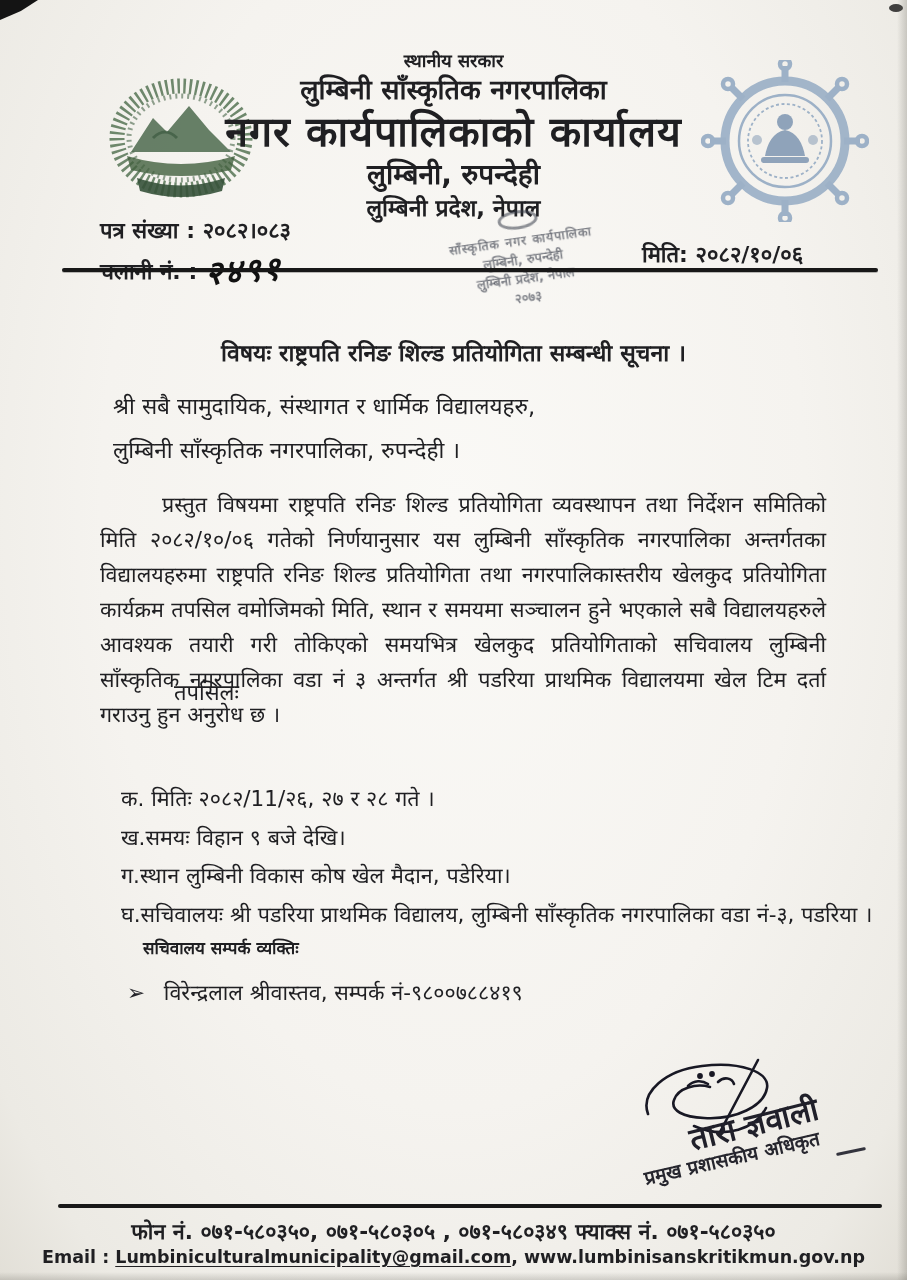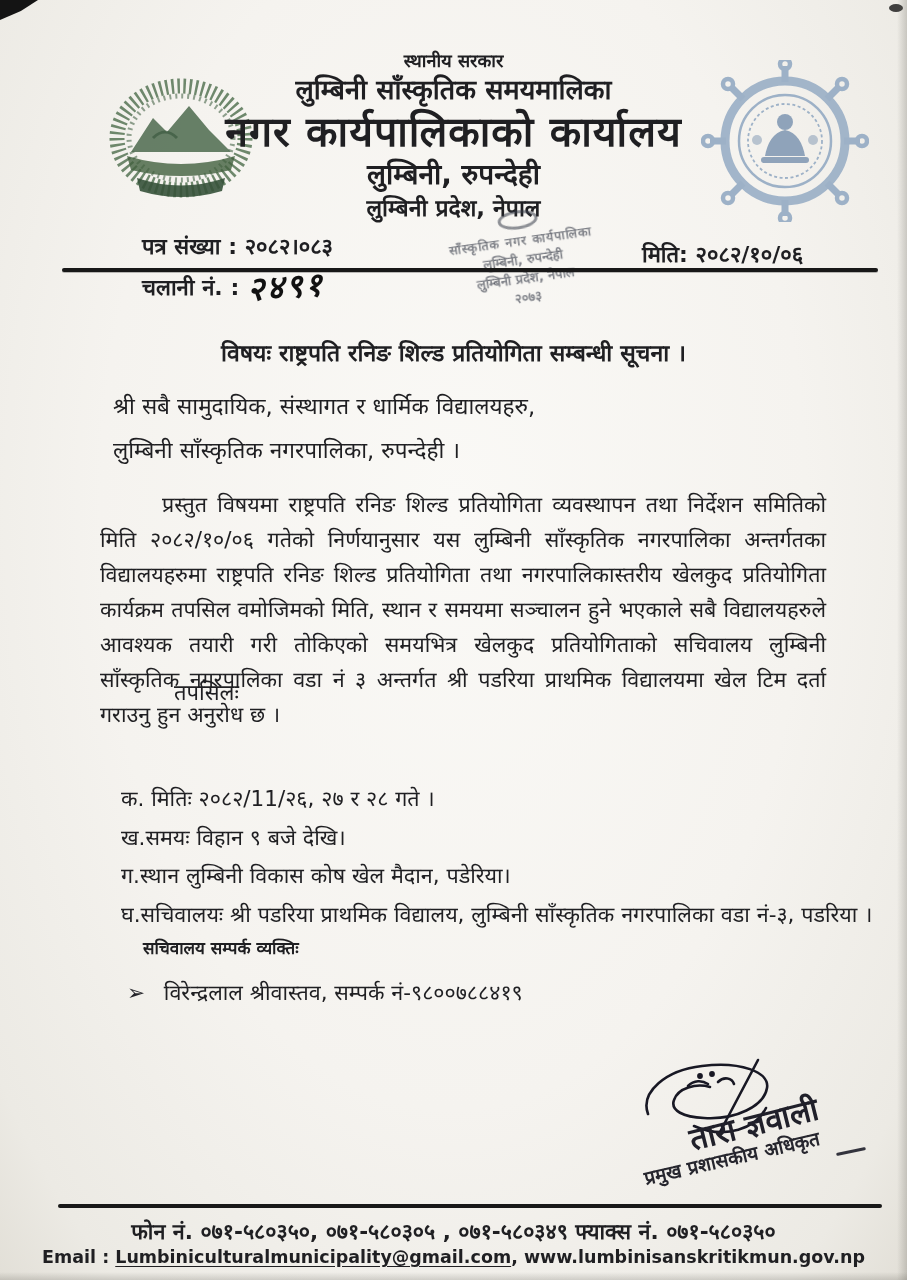--- a/index.html
+++ b/index.html
@@ -26,21 +26,21 @@
   
   .emblem-left{position:absolute;left:95px;top:76px;width:172px;height:138px;}
   .emblem-right{position:absolute;left:701px;top:60px;width:168px;height:162px;}
   .header-text{position:absolute;left:0;top:50px;width:100%;text-align:center;line-height:1.18;}
   .h-line1{font-size:18px;font-weight:600;}
   .h-line2{font-size:27px;font-weight:700;margin-top:3px;}
   .h-line3{font-size:41px;font-weight:700;margin-top:2px;letter-spacing:1px;}
   .h-line4{font-size:28px;font-weight:700;margin-top:2px;}
   .h-line5{font-size:23px;font-weight:700;margin-top:3px;}
 
-  .meta-left{position:absolute;left:100px;top:228px;font-size:22px;font-weight:600;line-height:37px;white-space:nowrap;margin-left:42px;}
+  .meta-left{position:absolute;left:100px;top:212px;font-size:22px;font-weight:600;line-height:37px;white-space:nowrap;}
   .dispatch-value{
     display:inline-block;font-family:"DejaVu Serif",serif;font-style:italic;font-weight:700;
     font-size:33px;transform:rotate(-4deg) translateY(3px);letter-spacing:2px;color:#111;
   }
   .meta-date{position:absolute;left:642px;top:238px;font-size:22px;font-weight:600;white-space:nowrap;}
 
   .stamp{
     position:absolute;left:418px;top:210px;width:210px;text-align:center;
     transform:rotate(-8deg);color:#43485321;color:rgba(55,60,72,.62);
     font-size:13px;font-weight:700;line-height:19px;filter:blur(.4px);
@@ -136,21 +136,21 @@
         <path d="M84,70 C72,72 66,84 64,96 L104,96 C102,84 96,72 84,70 Z"></path>
         <rect x="60" y="97" width="48" height="6" rx="3"></rect>
         <circle cx="56" cy="80" r="5" opacity="0.6"></circle>
         <circle cx="112" cy="80" r="5" opacity="0.6"></circle>
       </g>
     </svg>
   </div>
 
   <div class="header-text">
     <div class="h-line1">स्थानीय सरकार</div>
-    <div class="h-line2">लुम्बिनी साँस्कृतिक समयमालिका</div>
+    <div class="h-line2">लुम्बिनी साँस्कृतिक नगरपालिका</div>
     <div class="h-line3">नगर कार्यपालिकाको कार्यालय</div>
     <div class="h-line4">लुम्बिनी, रुपन्देही</div>
     <div class="h-line5">लुम्बिनी प्रदेश, नेपाल</div>
   </div>
 
   <div class="meta-left">
     <div>
       <span>पत्र संख्या :</span>
       <span>२०८२।०८३</span>
     </div>

